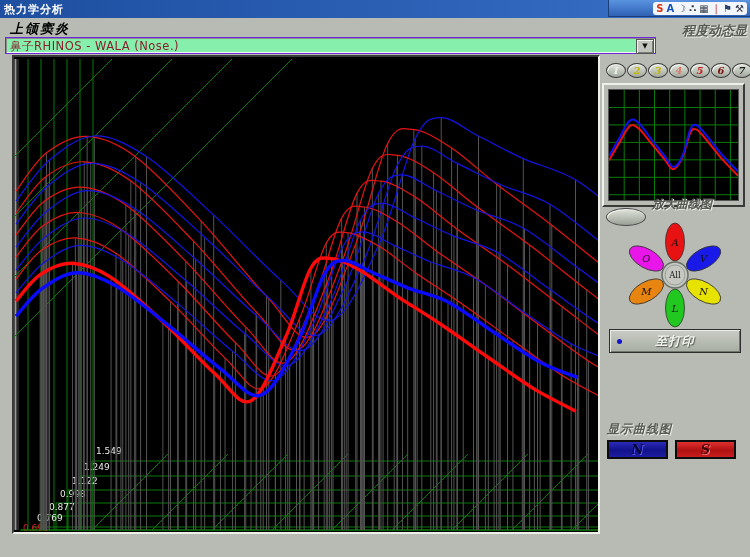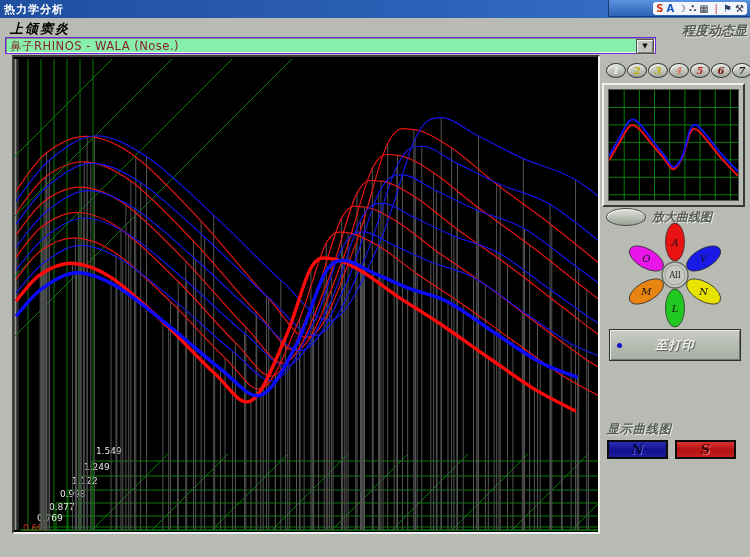--- a/index.html
+++ b/index.html
@@ -68,24 +68,24 @@
     background:#b7bbb3;
     border:2px solid;border-color:#eef0ea #3a3a3a #3a3a3a #eef0ea;
     box-sizing:border-box;padding:4px;
   }
   #preview-inner{width:131px;height:112px;background:#000;border:1px solid #555;box-sizing:border-box;}
   #zoom-oval{
     position:absolute;left:606px;top:208px;width:38px;height:16px;border-radius:50%;
     background:linear-gradient(#e0e4dc,#9aa096);
     border:1px solid #4a4a4a;box-shadow:inset 1px 1px 0 #f2f4ee;
   }
-  #zoom-label{position:absolute;left:652px;top:209px;font-size:12px;font-weight:bold;font-family:Liberation Mono, monospace;}
+  #zoom-label{position:absolute;left:652px;top:196px;font-size:12px;font-weight:bold;font-family:Liberation Mono, monospace;}
   #flower{position:absolute;left:604px;top:222px;}
   .panel-btn{
-    position:absolute;left:609px;width:132px;height:32px;
+    position:absolute;left:609px;width:132px;height:24px;
     background:linear-gradient(#c9cdc5,#a7ada3);
     border:1px solid #2e2e2e;
     box-shadow:inset 1px 1px 0 #e8eae4, inset -1px -1px 0 #70756d;
     box-sizing:border-box;display:flex;align-items:center;justify-content:center;
   }
   .panel-btn .dot{position:absolute;left:7px;width:5px;height:5px;border-radius:50%;background:#1313cf;}
   .panel-btn .blabel{
     font-size:12px;font-style:italic;font-weight:bold;color:#f4f4ef;
     text-shadow:1px 1px 1px #565b54;letter-spacing:1px;
   }

